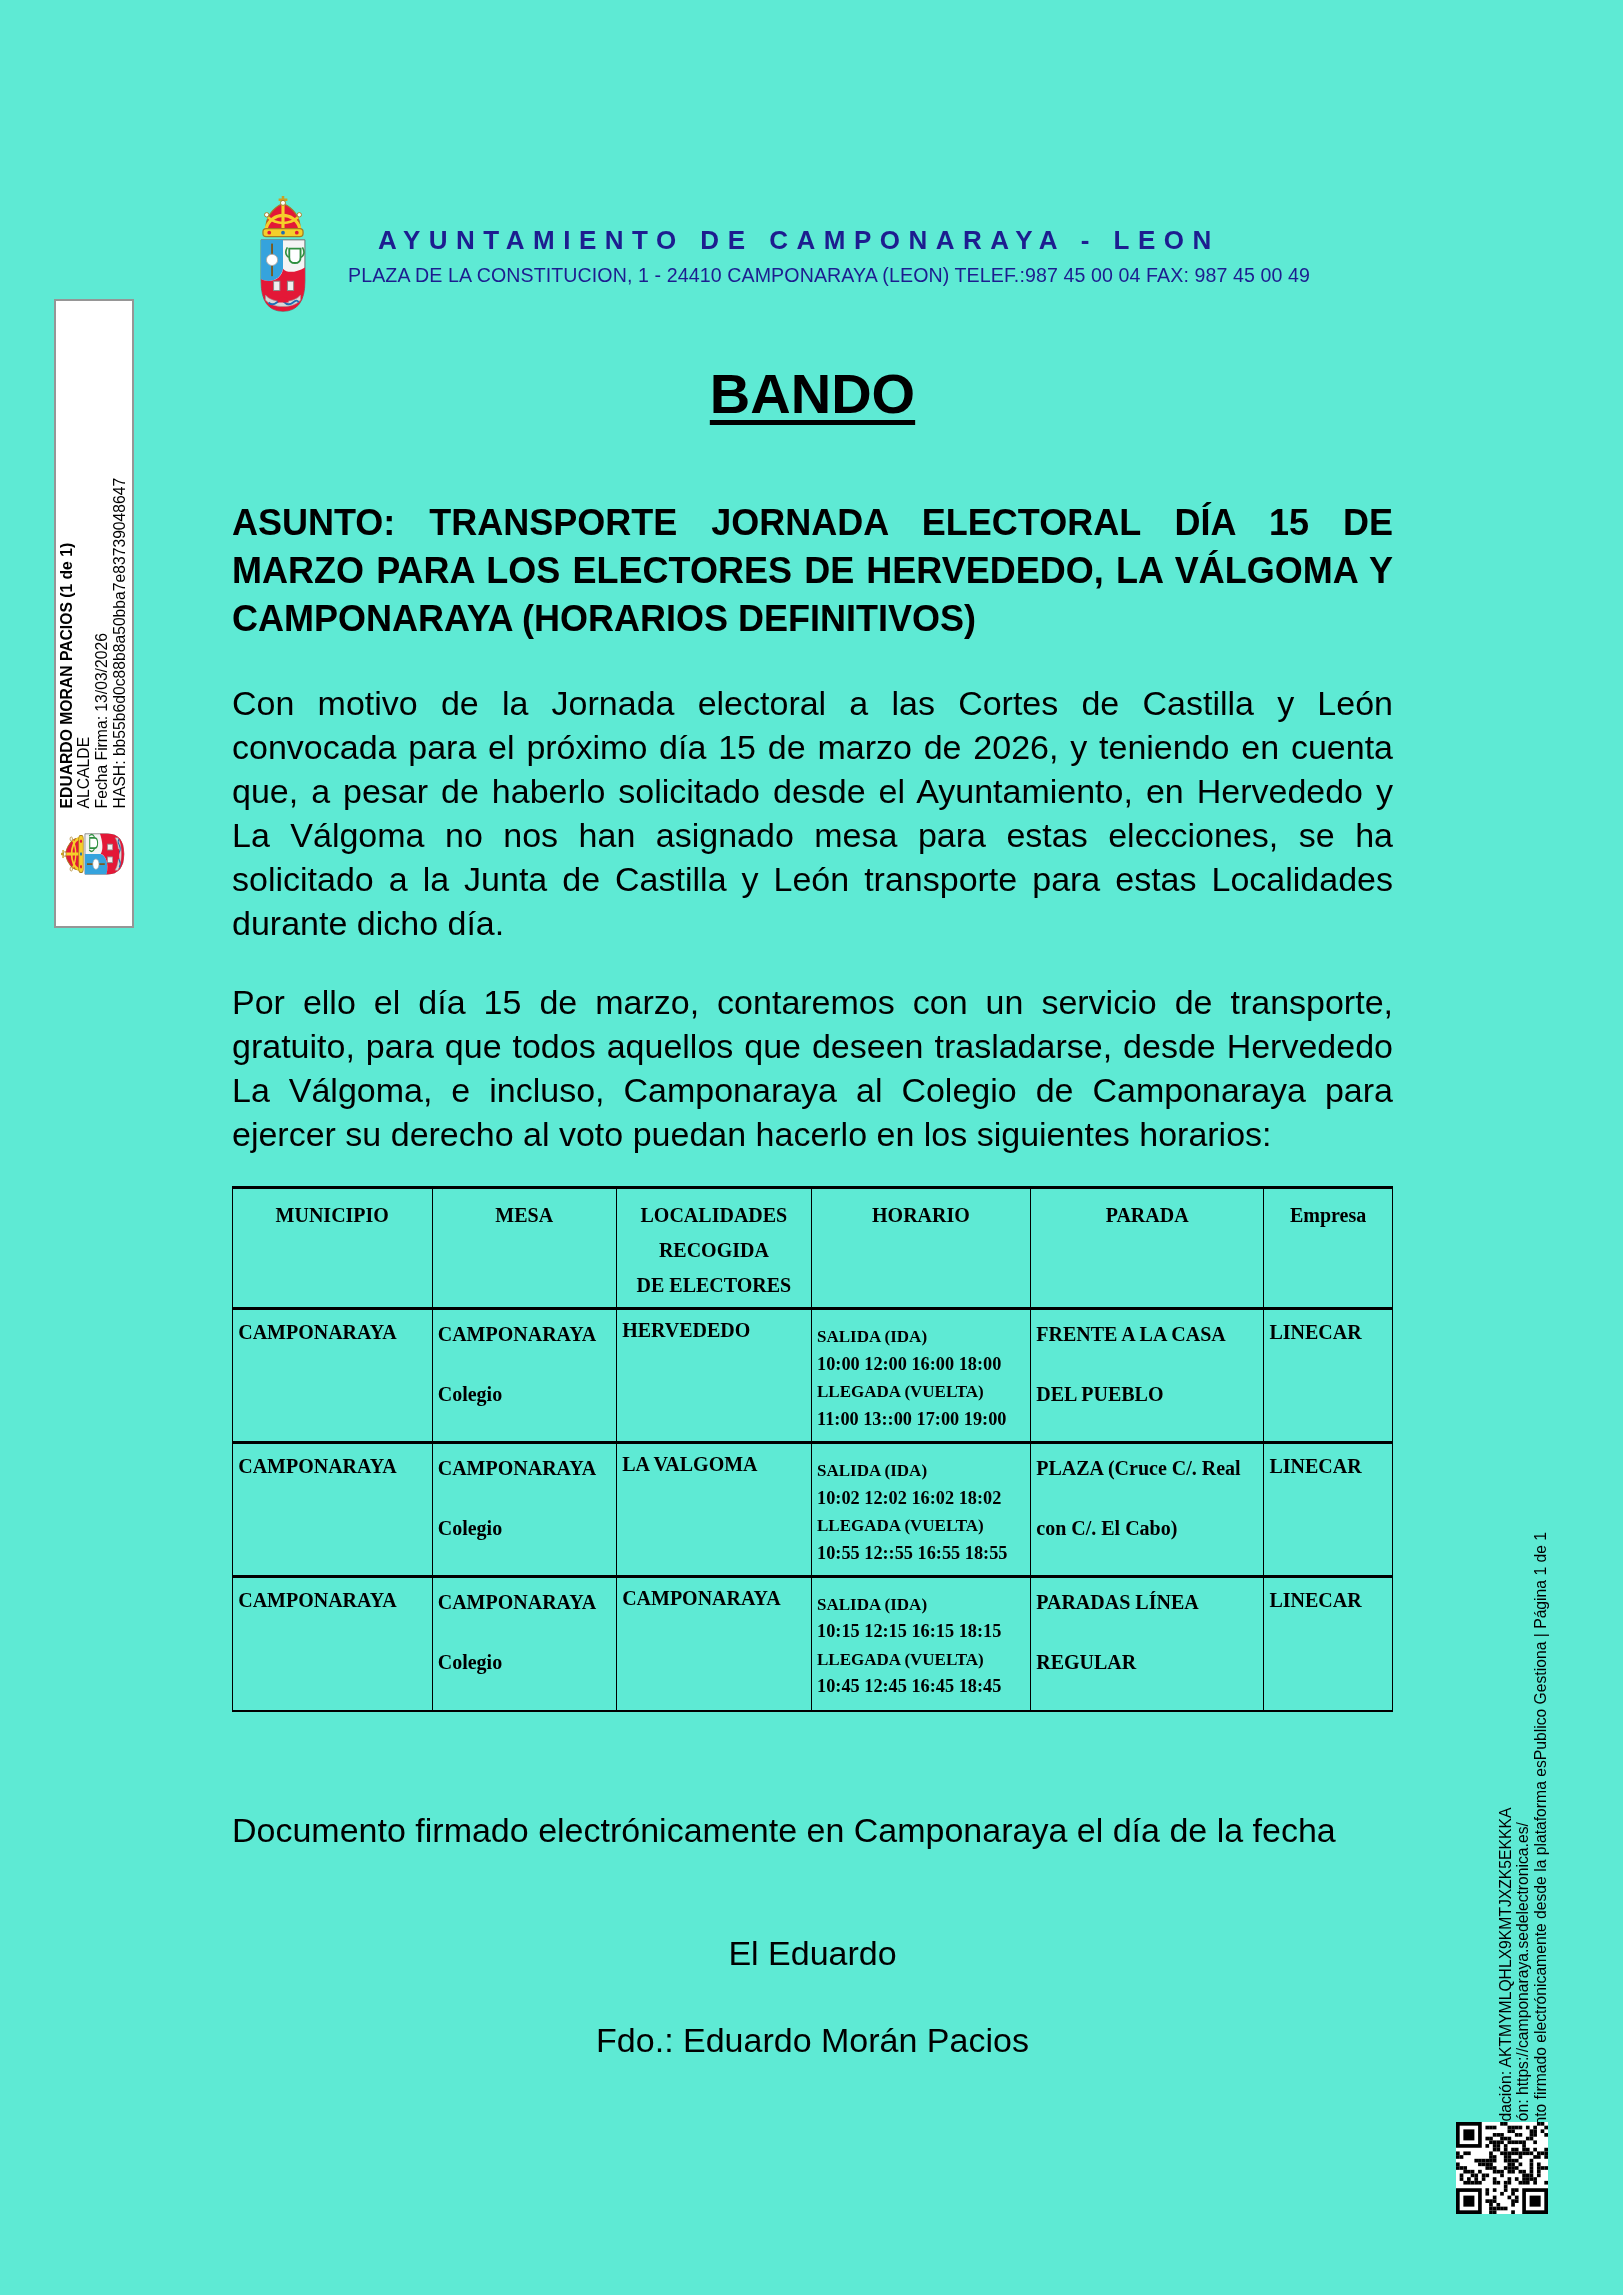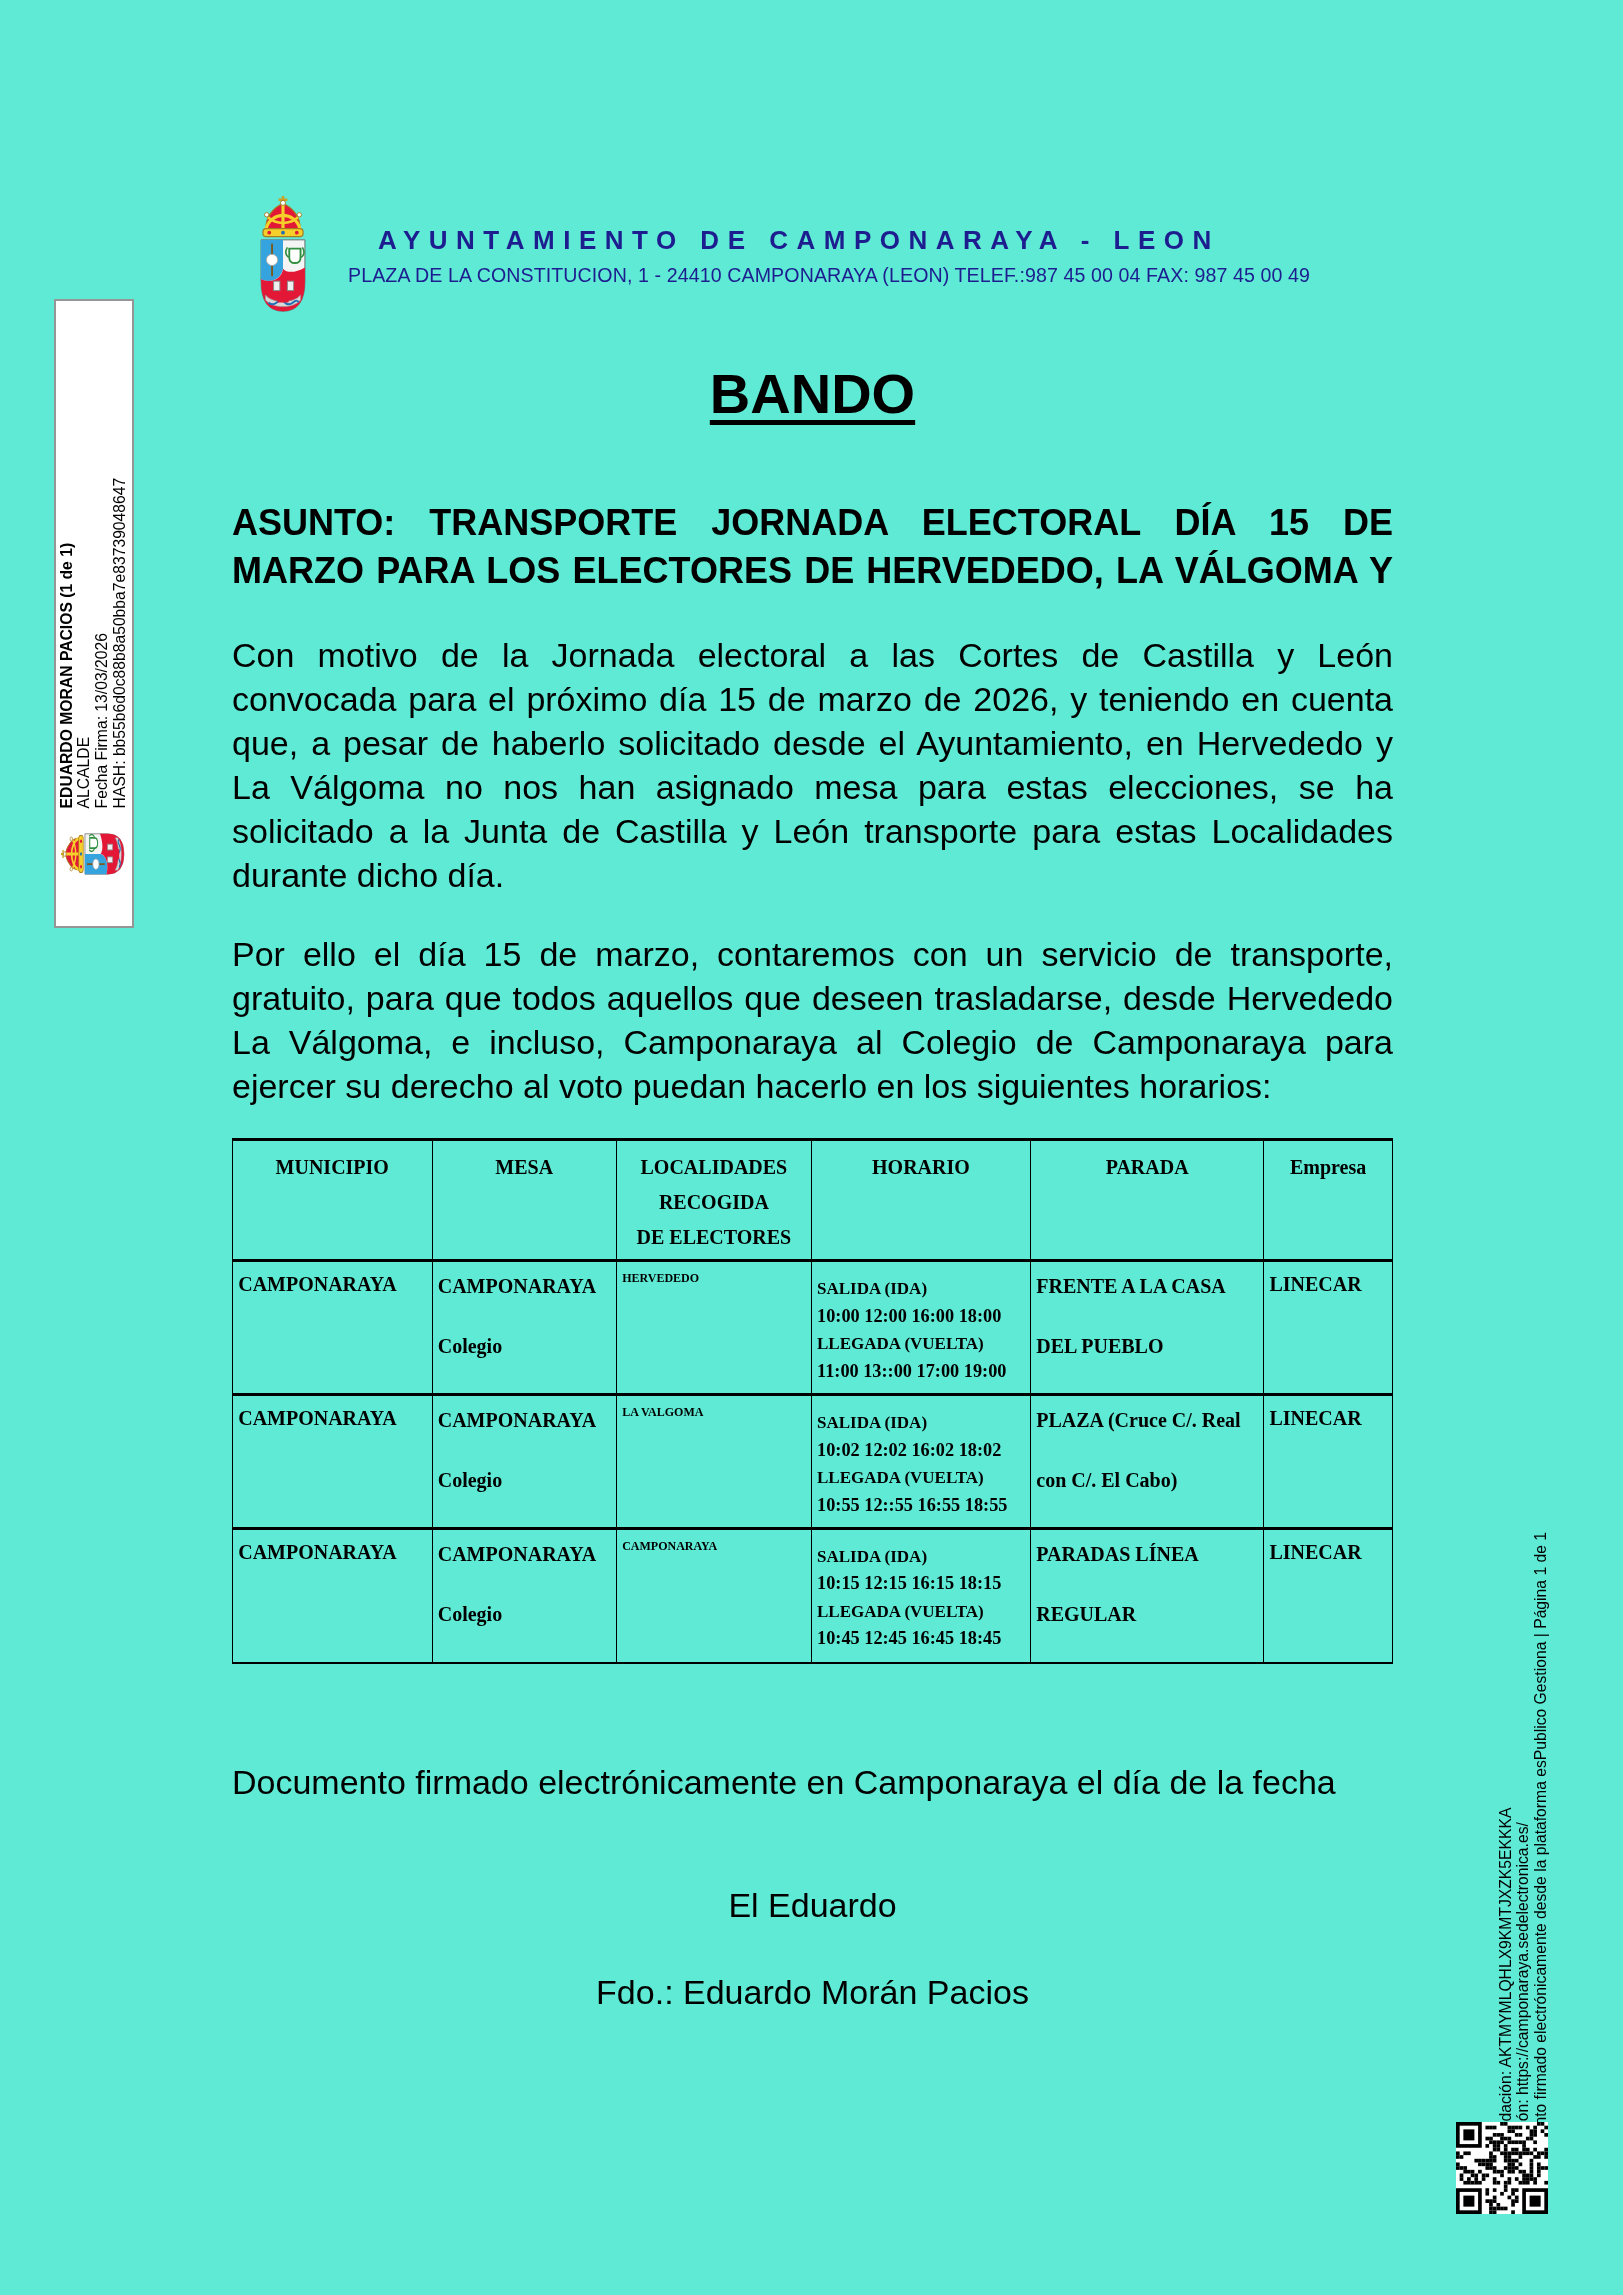--- a/index.html
+++ b/index.html
@@ -41,21 +41,21 @@
     width:100%;margin-top:30px;border-collapse:collapse;table-layout:fixed;
   }
   table.horarios th, table.horarios td{
     border:1.3px solid #000;border-top-width:3.3px;border-bottom-width:2.6px;
     vertical-align:top;font-weight:bold;
     padding:9.2px 5.2px 3.9px 5.2px;box-sizing:border-box;overflow:hidden;font-family:Liberation Serif, serif;
   }
   table.horarios th{font-size:20px;line-height:35px;height:116px;white-space:pre-line;}
   td.c-simple{font-size:20px;line-height:26px;}
   td.c-multi{font-size:20px;line-height:30px;white-space:pre-line;}
-  td.c-loc{font-size:12px;vertical-align:middle;}
+  td.c-loc{font-size:20px;vertical-align:middle;}
   td.c-hor{vertical-align:middle;padding-top:2.6px;}
   .h-line{font-size:17px;font-weight:bold;line-height:19.6px;margin:7.9px 0;}
   .h-times{font-size:18.3px;}
   tr.r1 td{height:119px;} tr.r2 td{height:128px;} tr.r3 td{height:135px;}
   
   .closing{margin-top:99px;font-size:34px;}
   .alcalde{margin-top:84px;text-align:center;font-size:34px;}
   .fdo{margin-top:48px;text-align:center;font-size:34px;}
   
   .sig-box{
@@ -124,20 +124,21 @@
   <div class="header-title navy" style="color: rgb(29, 29, 143);">AYUNTAMIENTO DE CAMPONARAYA - LEON</div>
   <div class="header-address navy" style="color: rgb(29, 29, 143);">PLAZA DE LA CONSTITUCION, 1  -  24410 CAMPONARAYA (LEON) TELEF.:987 45 00 04 FAX: 987 45 00 49</div>
 
   <div class="content">
 
     <div class="bando">BANDO</div>
 
     <div class="asunto">
       <div class="jl">ASUNTO: TRANSPORTE JORNADA ELECTORAL DÍA 15 DE</div>
       <div class="jl">MARZO PARA LOS ELECTORES DE HERVEDEDO, LA VÁLGOMA Y</div>
+      <div class="ll">CAMPONARAYA (HORARIOS DEFINITIVOS)</div>
     </div>
 
     <p class="body-par p1">Con motivo de la Jornada electoral a las Cortes de Castilla y León convocada para el próximo día 15 de marzo de 2026, y teniendo en cuenta que, a pesar de haberlo solicitado desde el Ayuntamiento, en Hervededo y La Válgoma no nos han asignado mesa para estas elecciones, se ha solicitado a la Junta de Castilla y León transporte para estas Localidades durante dicho día.</p>
     <p class="body-par p2">Por ello el día 15 de marzo, contaremos con un servicio de transporte, gratuito, para que todos aquellos que deseen trasladarse, desde Hervededo La Válgoma, e incluso, Camponaraya al Colegio de Camponaraya para ejercer su derecho al voto puedan hacerlo en los siguientes horarios:</p>
 
     <table class="horarios">
       <colgroup>
         <col style="width:17.2%">
           <col style="width:15.9%">
           <col style="width:16.8%">

